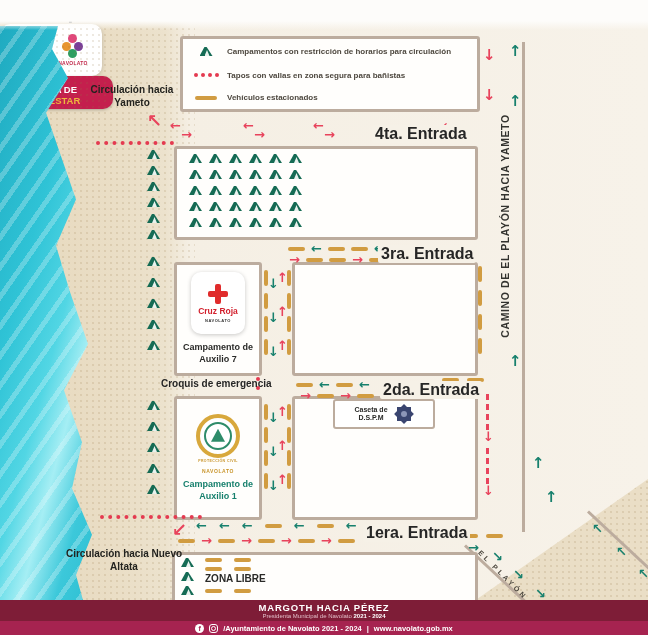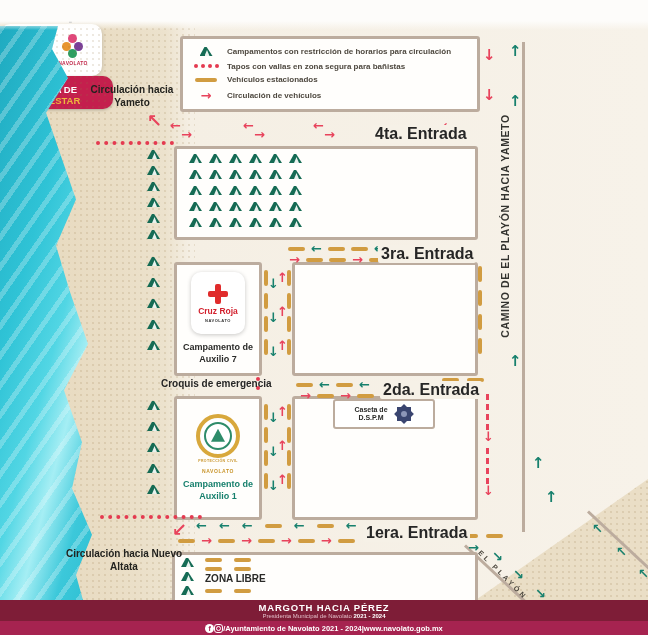--- a/index.html
+++ b/index.html
@@ -105,21 +105,21 @@
   .star-core{position:absolute;inset:7px;background:#8D96B8;border-radius:50%;z-index:1}
   
   .zl-tents{position:absolute;left:6px;top:2px;display:flex;flex-direction:column;gap:3px}
   .zl-lbl{position:absolute;left:30px;top:18px;font-size:10px;font-weight:800;color:#2A2A28}
   
   .footer{position:absolute;left:0;bottom:0;width:648px;height:35px;z-index:30}
   .f1{height:21px;background:#7E1D37;display:flex;flex-direction:column;align-items:center;justify-content:center;color:#fff}
   .f-name{font-size:9.5px;font-weight:800;letter-spacing:.8px;line-height:1.2}
   .f-sub{font-size:6px;color:#E3BFC9}
   .f-term{font-weight:800;color:#fff}
-  .f2{height:14px;background:#A62350;display:flex;align-items:center;justify-content:center;color:#fff;
+  .f2{height:14px;background:#A62350;display:flex;align-items:center;justify-content:center;gap:5px;color:#fff;
     font-size:7.5px;font-weight:bold}
   .fb{width:9px;height:9px;border-radius:50%;background:#fff;color:#A62350;font-size:7px;font-weight:800;
     display:flex;align-items:center;justify-content:center}
   .fb::before{content:"f"}
   .ig{width:9px;height:9px;border-radius:3px;border:1px solid #fff;box-sizing:border-box;position:relative}
   .ig::before{content:"";position:absolute;inset:1px;border:1px solid #fff;border-radius:50%}
 </style>
 </head>
 <body>
 
@@ -169,26 +169,20 @@
           </span>
         </span>
       <span class="lg-txt">Tapos con vallas en zona segura para bañistas</span>
     </div>
     <div class="lg-row">
       <span class="lg-ic">
           <span class="dash dash-lg"></span>
         </span>
       <span class="lg-txt">Vehículos estacionados</span>
     </div>
-    <div class="lg-row">
-      <span class="lg-ic">
-          <span class="gl g-r red"></span>
-        </span>
-      <span class="lg-txt">Circulación de vehículos</span>
-    </div>
   </div>
 
   <div class="line" style="left:522px;top:42px;width:3px;height:490px"></div>
   <div class="line" style="left:465px;top:544px;width:175px;height:3px;transform:rotate(43deg);transform-origin:left center"></div>
   <div class="line" style="left:588px;top:510px;width:145px;height:3px;transform:rotate(43deg);transform-origin:left center"></div>
 
   <div class="block" style="left:174px;top:146px;width:304px;height:94px">
     <div class="tent-grid">
         <span class="tent"></span>
         <span class="tent"></span>

